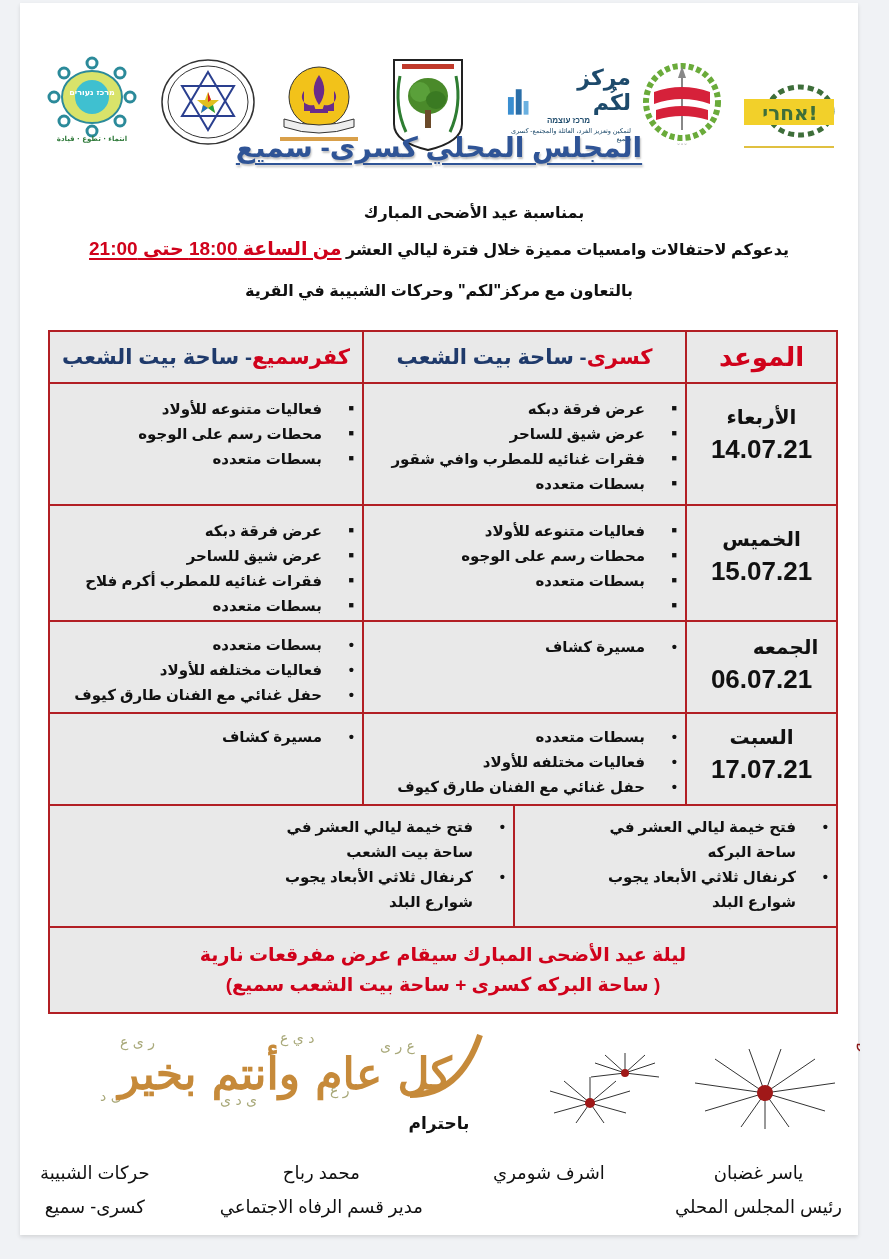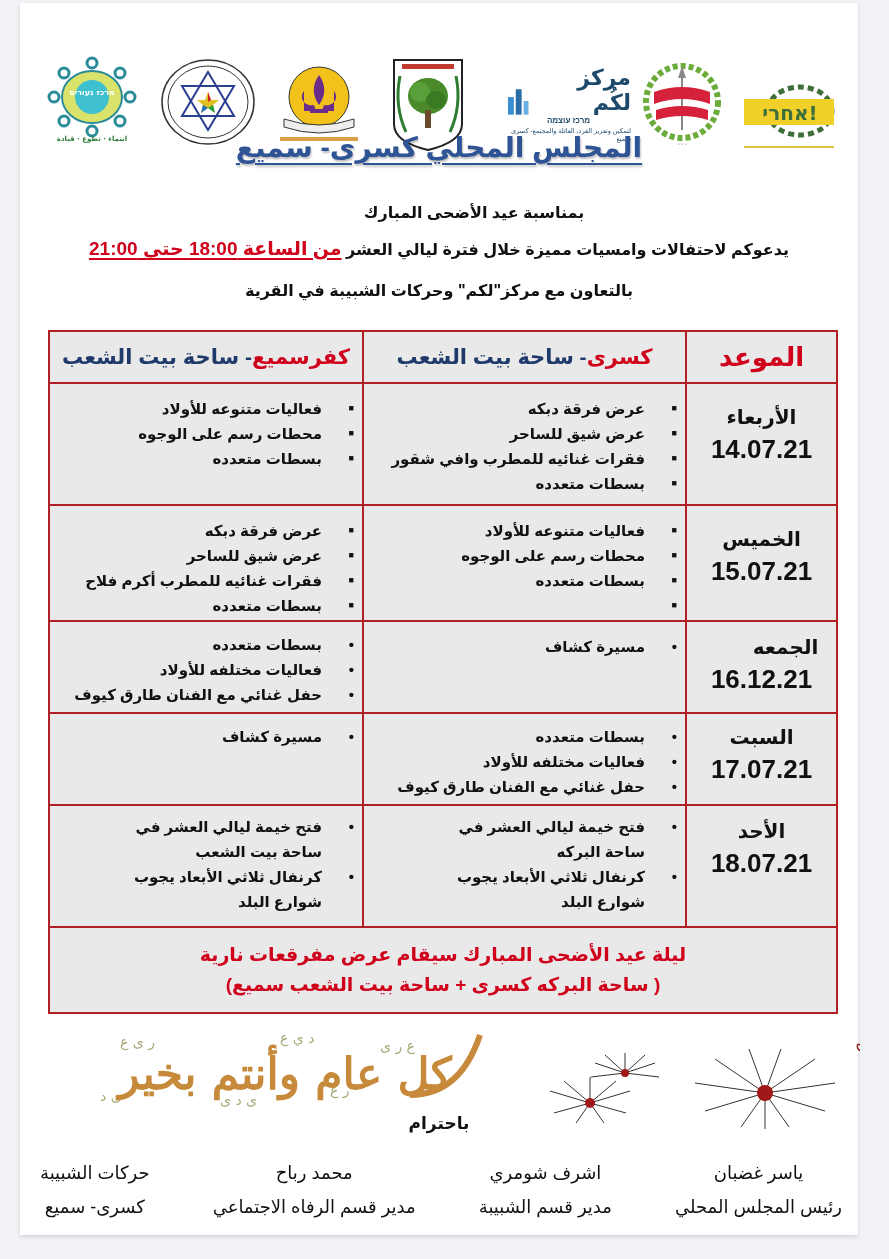--- a/index.html
+++ b/index.html
@@ -210,21 +210,21 @@
           <li>عرض شيق للساحر</li>
           <li>فقرات غنائيه للمطرب أكرم فلاح</li>
           <li>بسطات متعدده</li>
         </ul>
       </div>
     </div>
 
     <div class="row" style="height:92px;">
       <div class="cell c-date">
         <div class="day" style="padding-top:10px;margin-left:48px;">الجمعه</div>
-        <div class="date">16.12.21</div>
+        <div class="date">06.07.21</div>
       </div>
       <div class="cell c-kisra">
         <ul class="acts rd">
           <li>مسيرة كشاف</li>
         </ul>
       </div>
       <div class="cell c-sumei">
         <ul class="acts rd" style="padding-top:10px;">
           <li>بسطات متعدده</li>
           <li>فعاليات مختلفه للأولاد</li>
@@ -246,24 +246,20 @@
         </ul>
       </div>
       <div class="cell c-sumei">
         <ul class="acts rd" style="padding-top:10px;">
           <li>مسيرة كشاف</li>
         </ul>
       </div>
     </div>
 
     <div class="row" style="height:122px;">
-      <div class="cell c-date">
-        <div class="day" style="padding-top:10px;">الأحد</div>
-        <div class="date">18.07.21</div>
-      </div>
       <div class="cell c-kisra">
         <ul class="acts rd" style="padding-top:8px;padding-left:52px;">
           <li>فتح خيمة ليالي العشر في ساحة البركه</li>
           <li>كرنفال ثلاثي الأبعاد يجوب شوارع البلد</li>
         </ul>
       </div>
       <div class="cell c-sumei">
         <ul class="acts rd" style="padding-top:8px;padding-left:43px;">
           <li>فتح خيمة ليالي العشر في ساحة بيت الشعب</li>
           <li>كرنفال ثلاثي الأبعاد يجوب شوارع البلد</li>
@@ -339,21 +335,20 @@
 
   <div class="respect">باحترام</div>
 
   <div class="signers">
     <div class="signer">
       <div>ياسر غضبان</div>
       <div>رئيس المجلس المحلي</div>
     </div>
     <div class="signer">
       <div>اشرف شومري</div>
-      <div>مدير قسم الشبيبة</div>
     </div>
     <div class="signer">
       <div>محمد رباح</div>
       <div>مدير قسم الرفاه الاجتماعي</div>
     </div>
     <div class="signer">
       <div>حركات الشبيبة</div>
       <div>كسرى- سميع</div>
     </div>
   </div>

